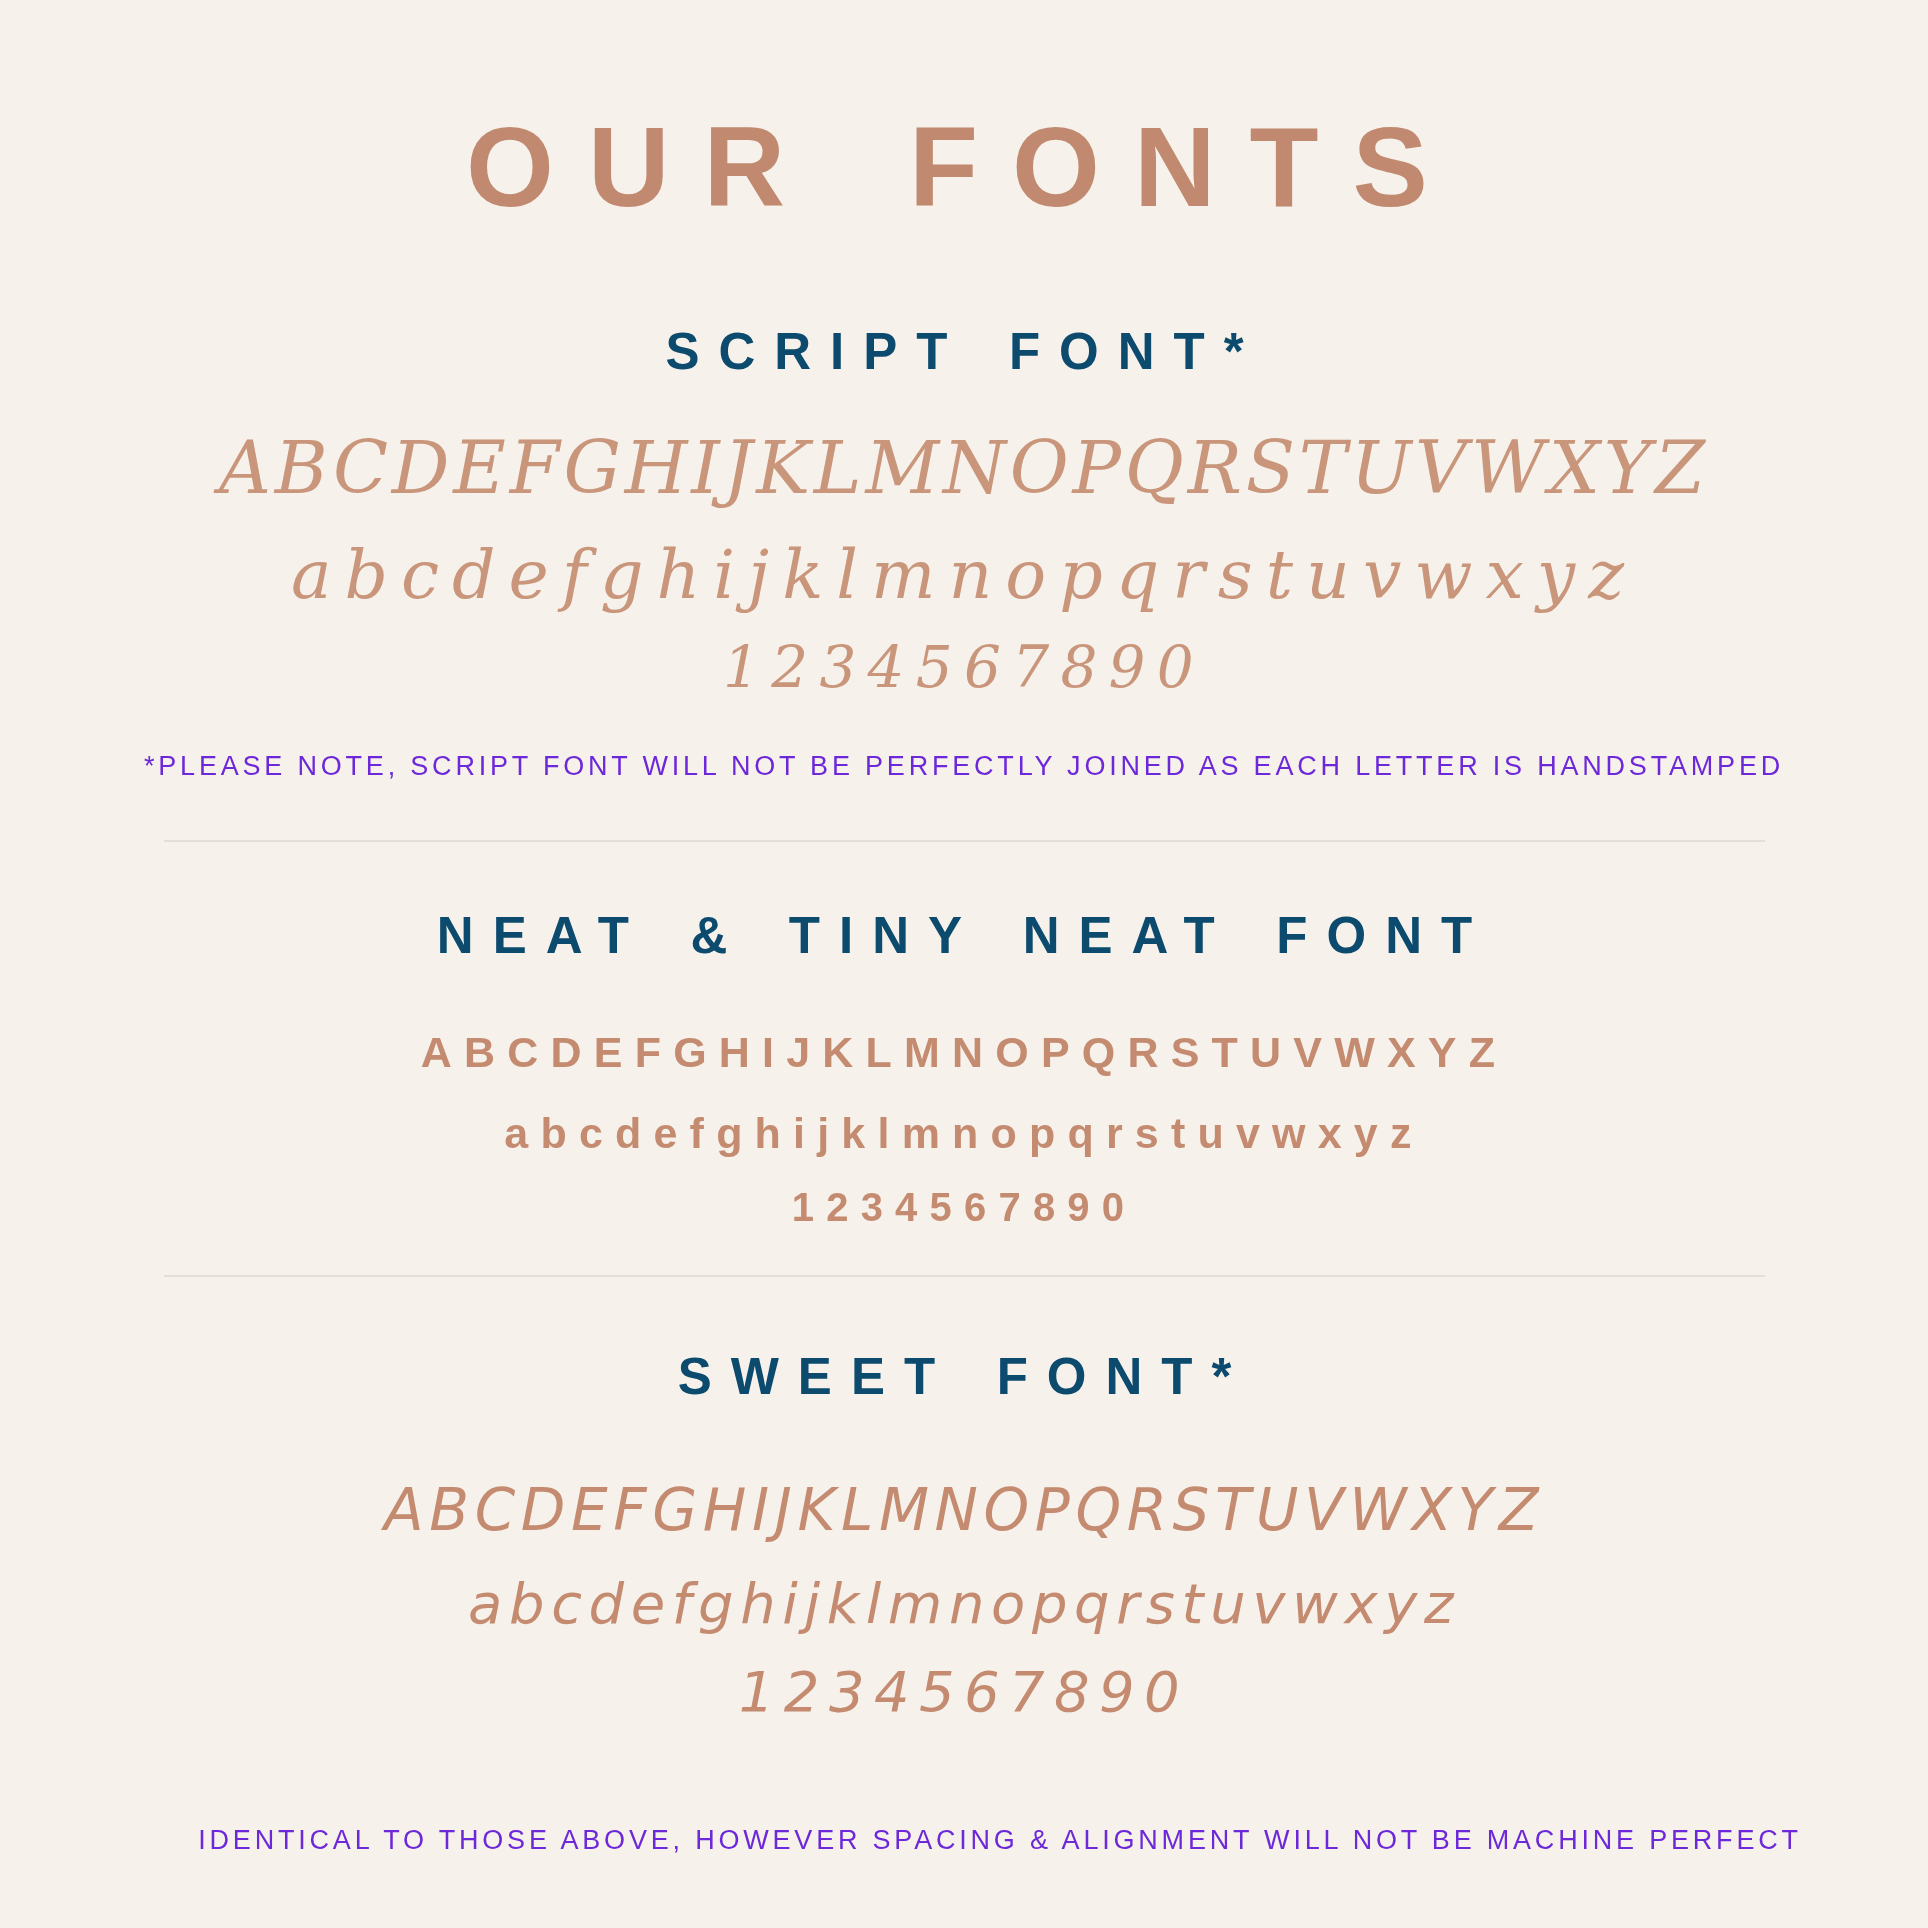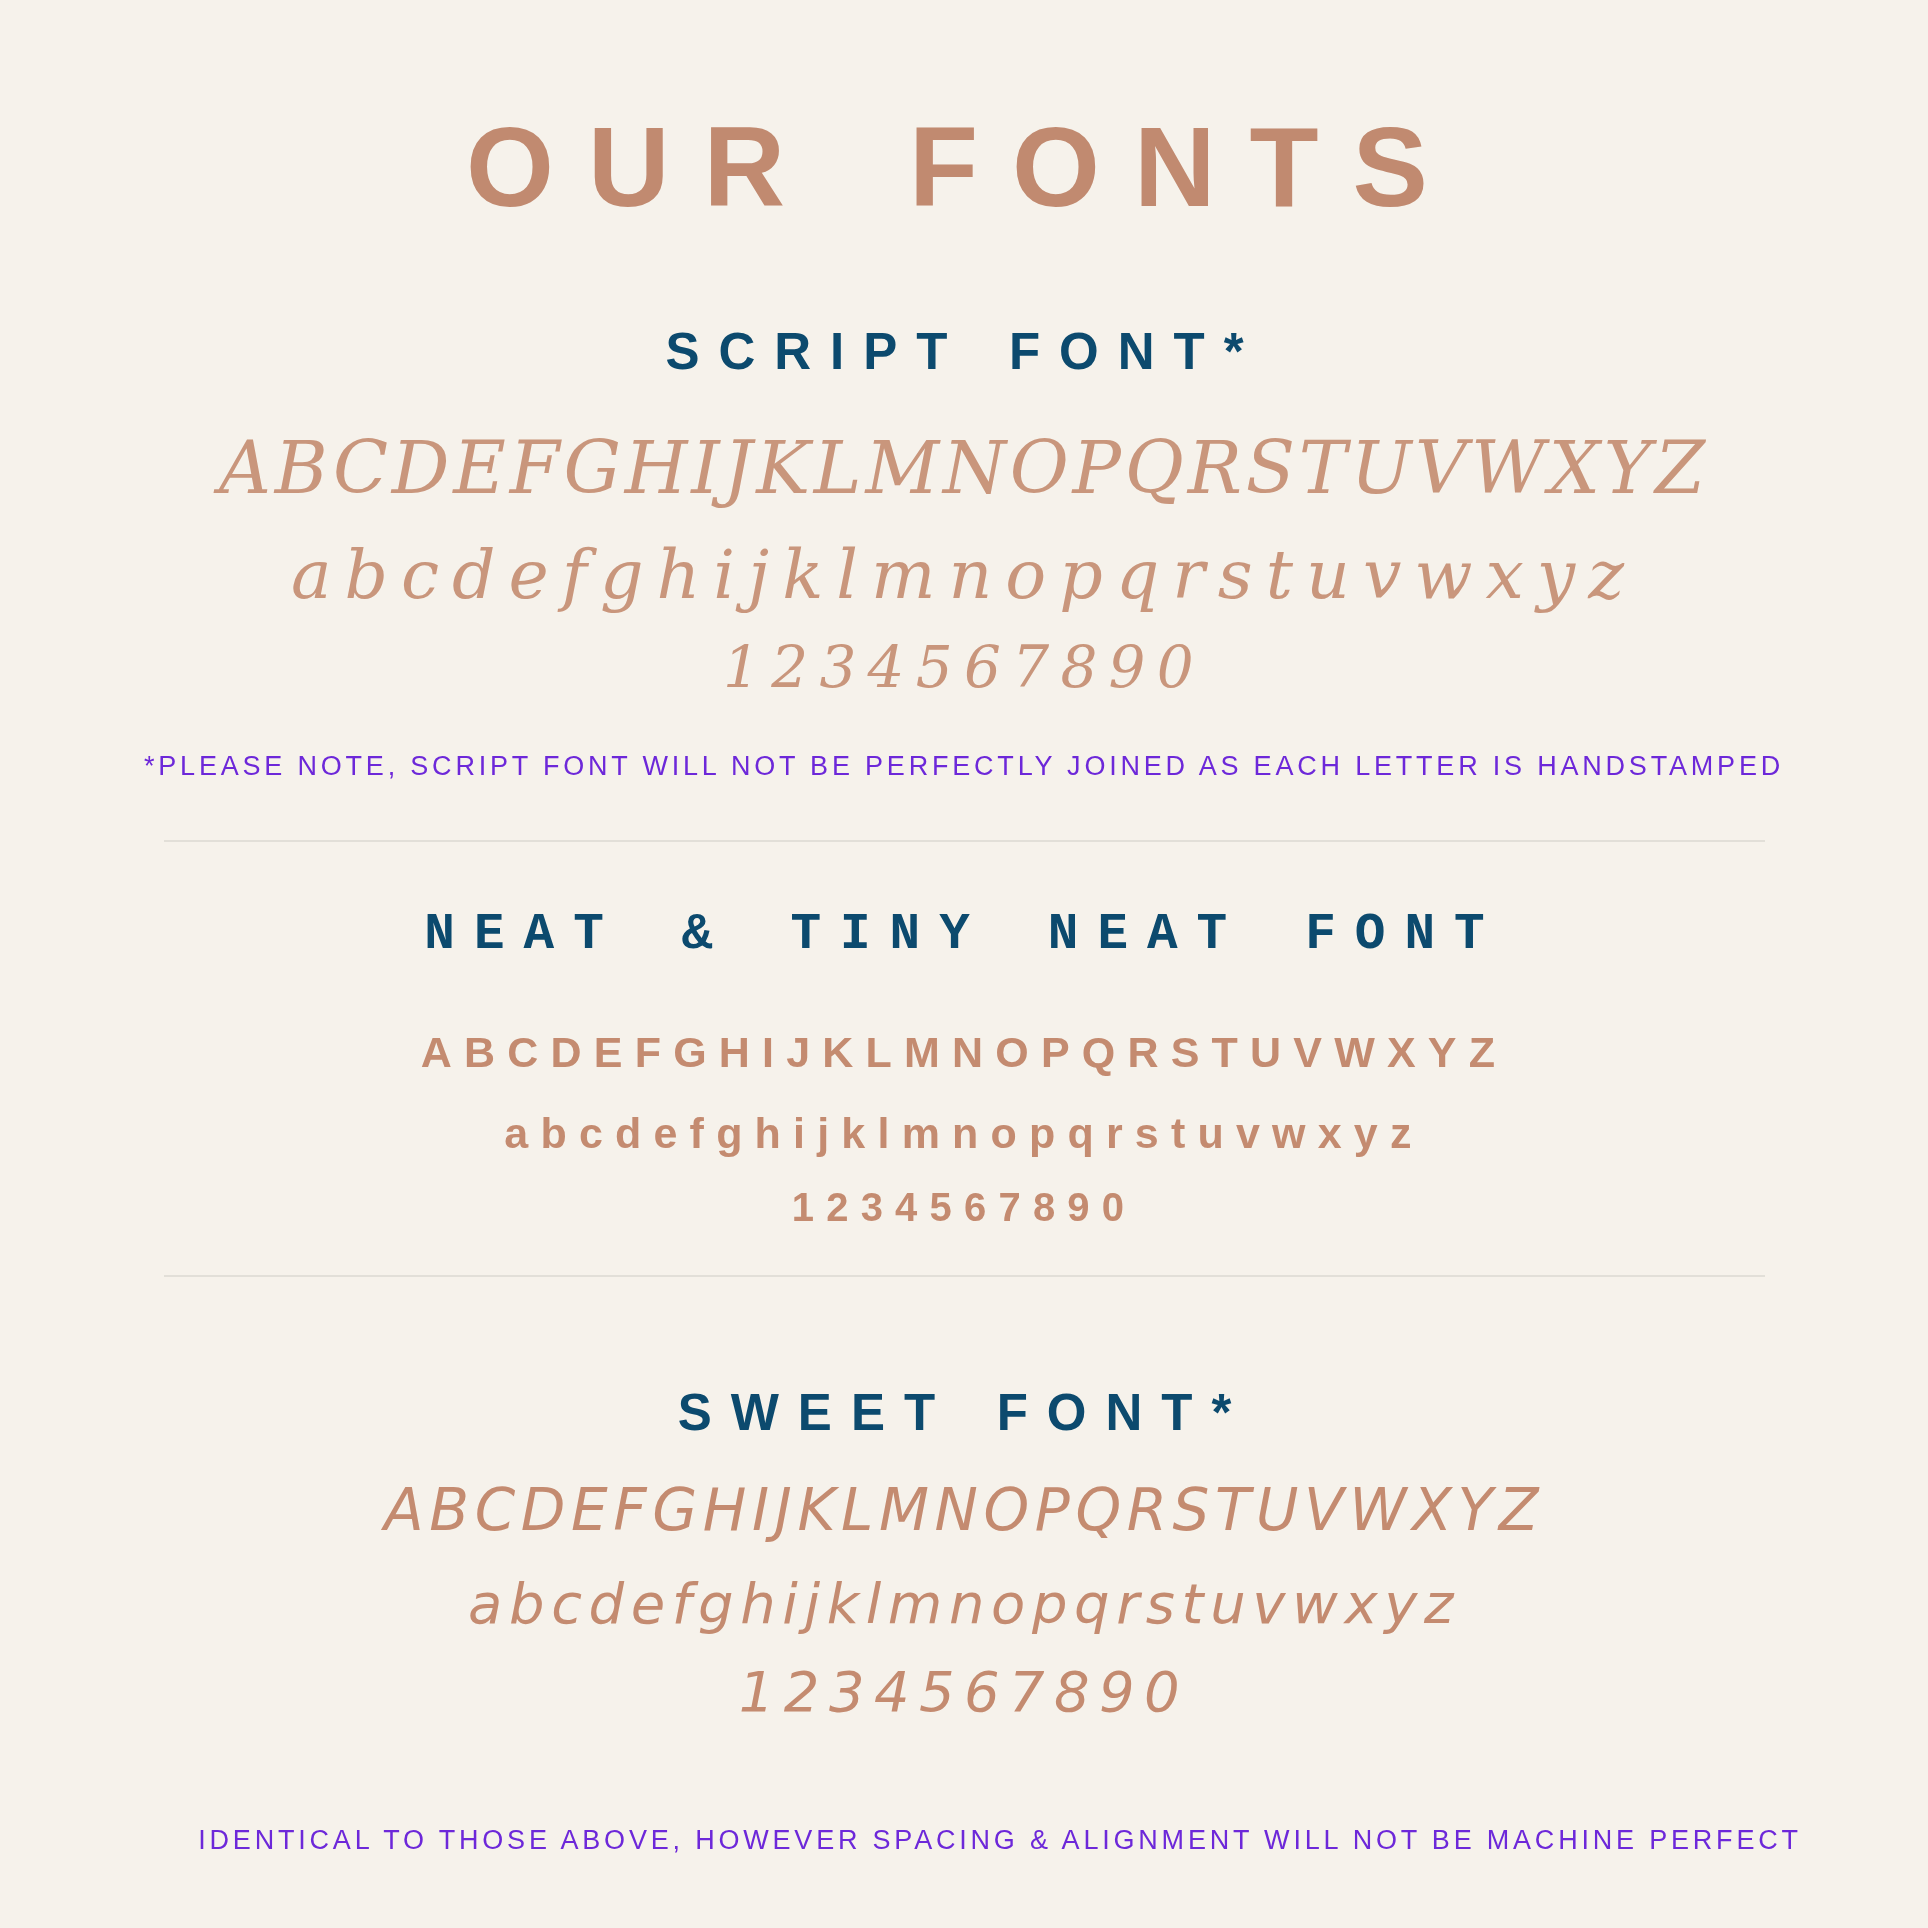--- a/index.html
+++ b/index.html
@@ -27,22 +27,22 @@
     color: #c18a70;
   }
   .section-heading {
     font-size: 51px;
     font-weight: 600;
     letter-spacing: 19px;
     word-spacing: 9.4px;
     color: #0c4a6e;
   }
   .heading-script { top: 322px; }
-  .heading-neat  { top: 906px; font-family: Liberation Mono, monospace; }
-  .heading-sweet { top: 1347px; margin-top: 36px; }
+  .heading-neat  { top: 906px; }
+  .heading-sweet { top: 1347px; }
 
   
   .script-row {
     font-family: "DejaVu Serif", serif;
     font-style: italic;
     font-weight: 400;
     color: #c9967c;
   }
   .script-upper { top: 426px;  font-size: 72px; letter-spacing: 3.8px; }
   .script-lower { top: 535px;  font-size: 68px; letter-spacing: 13px; }

